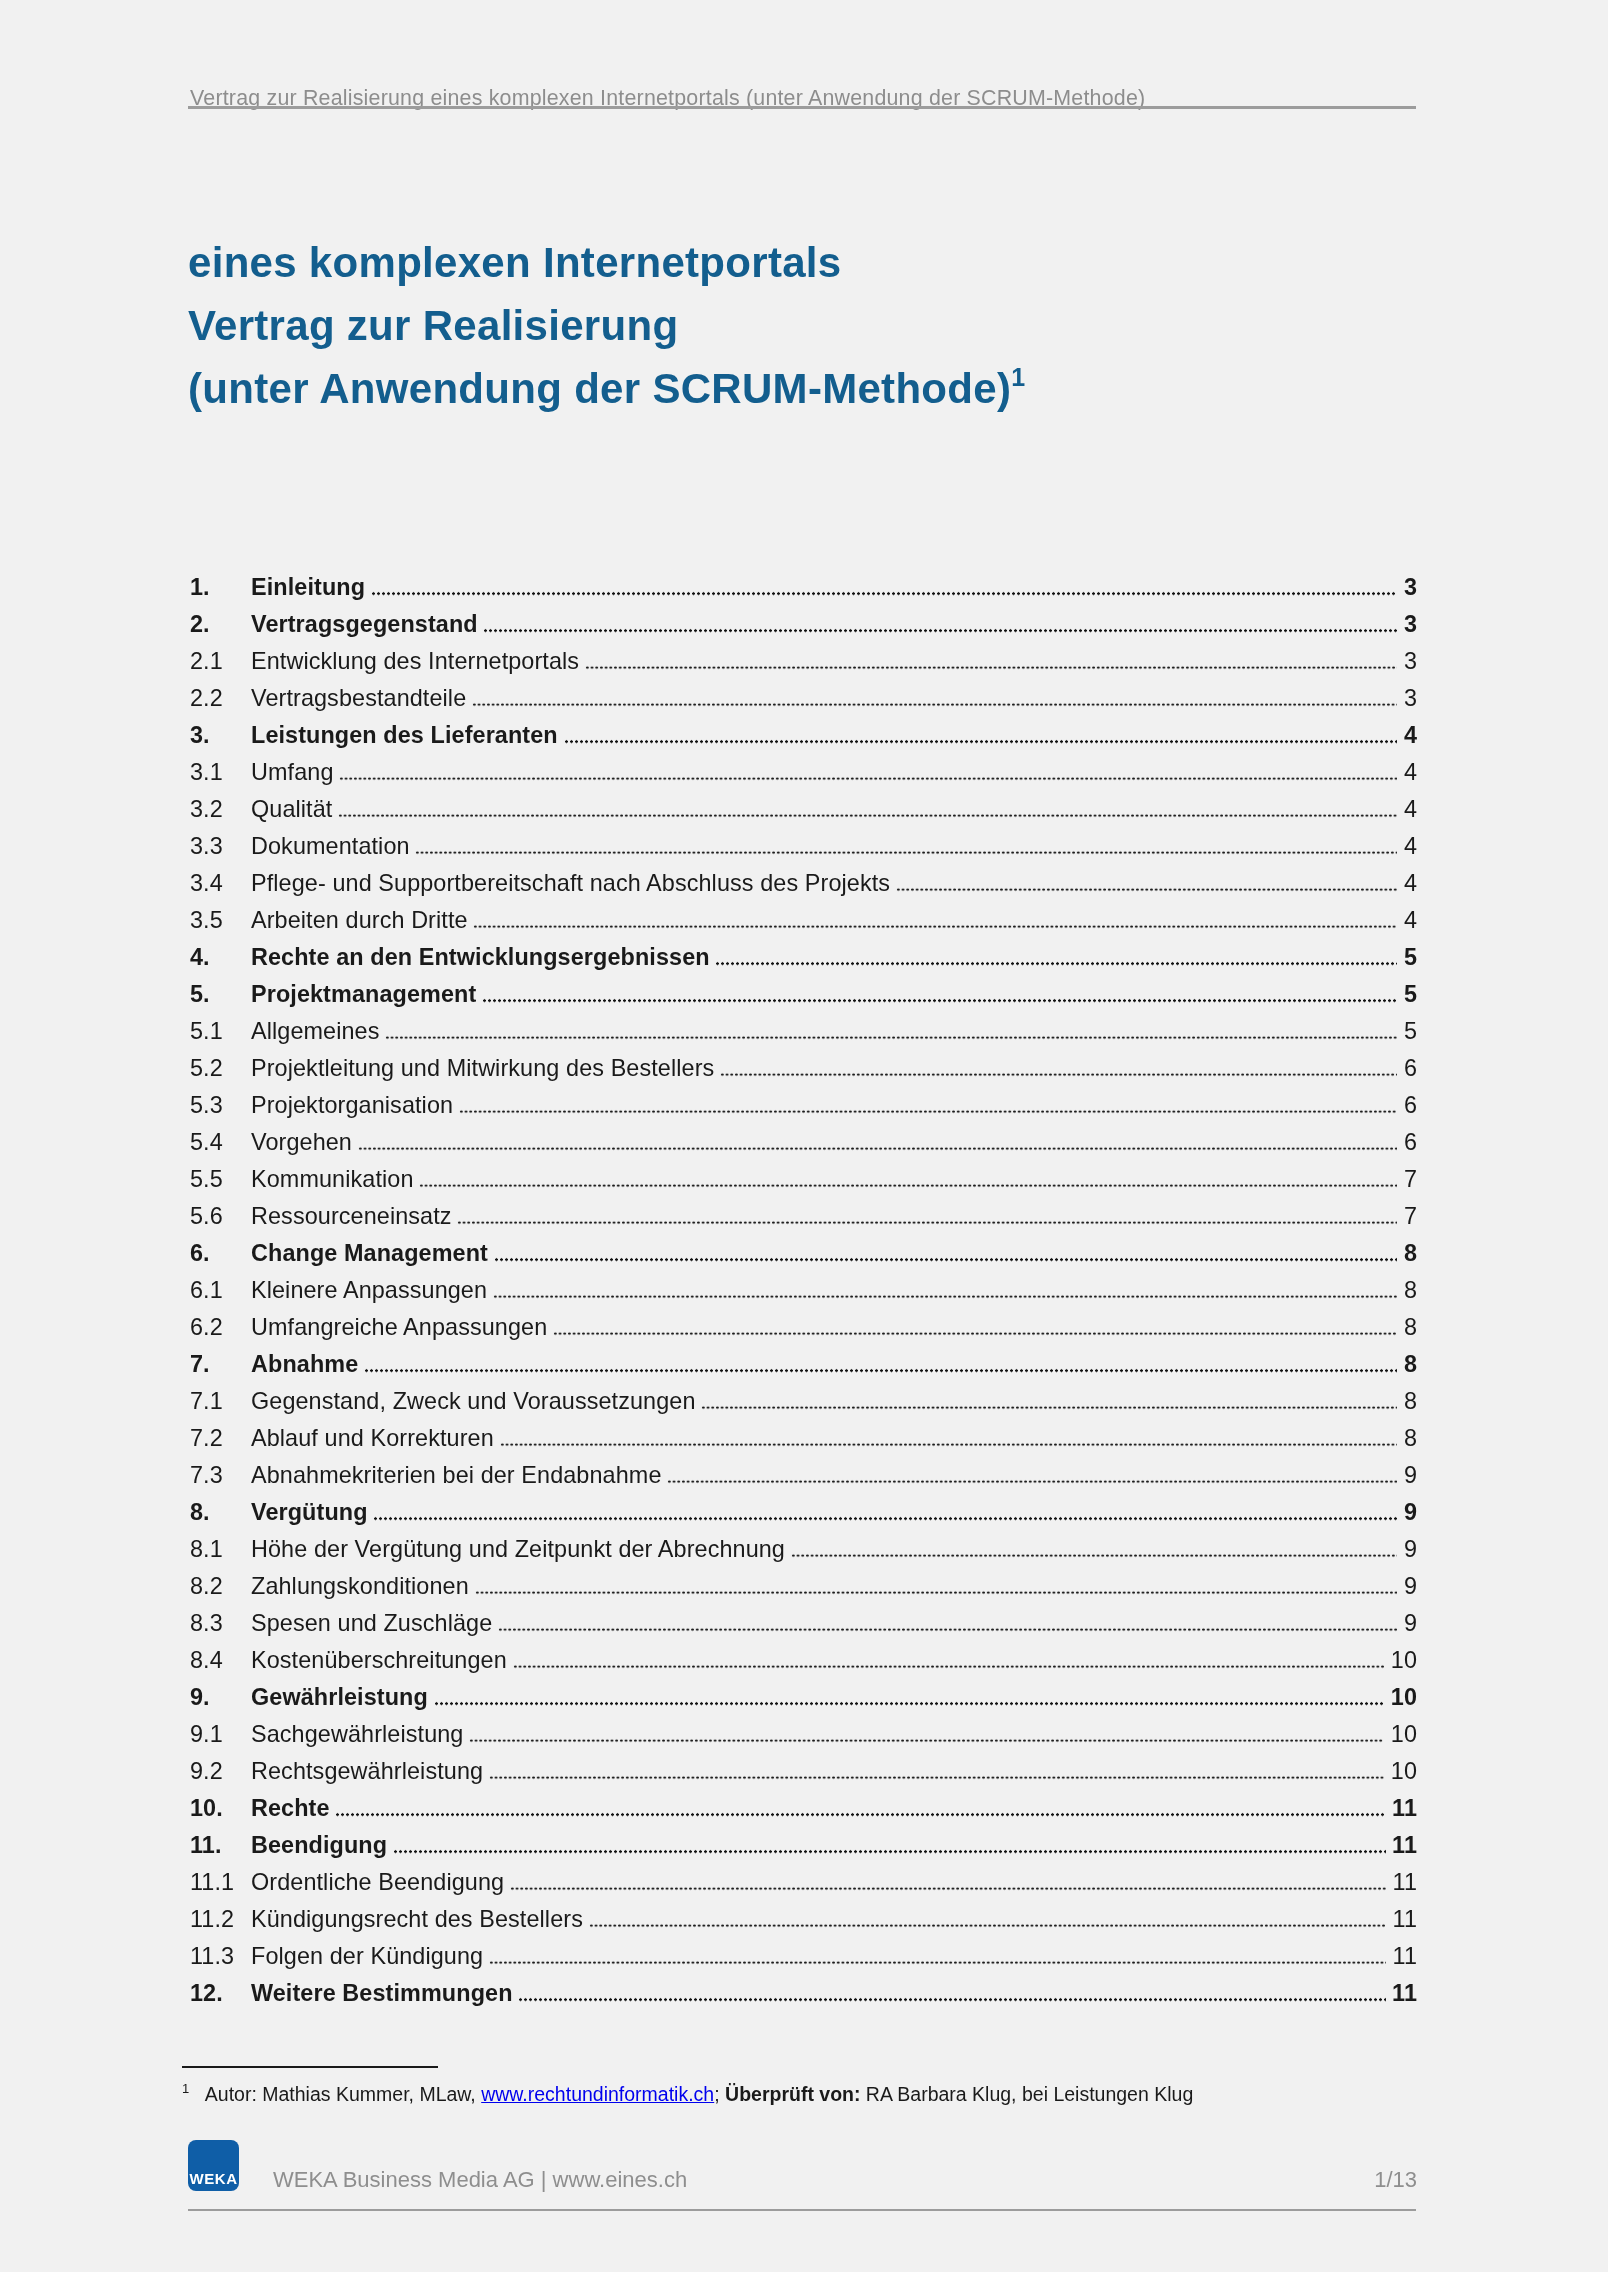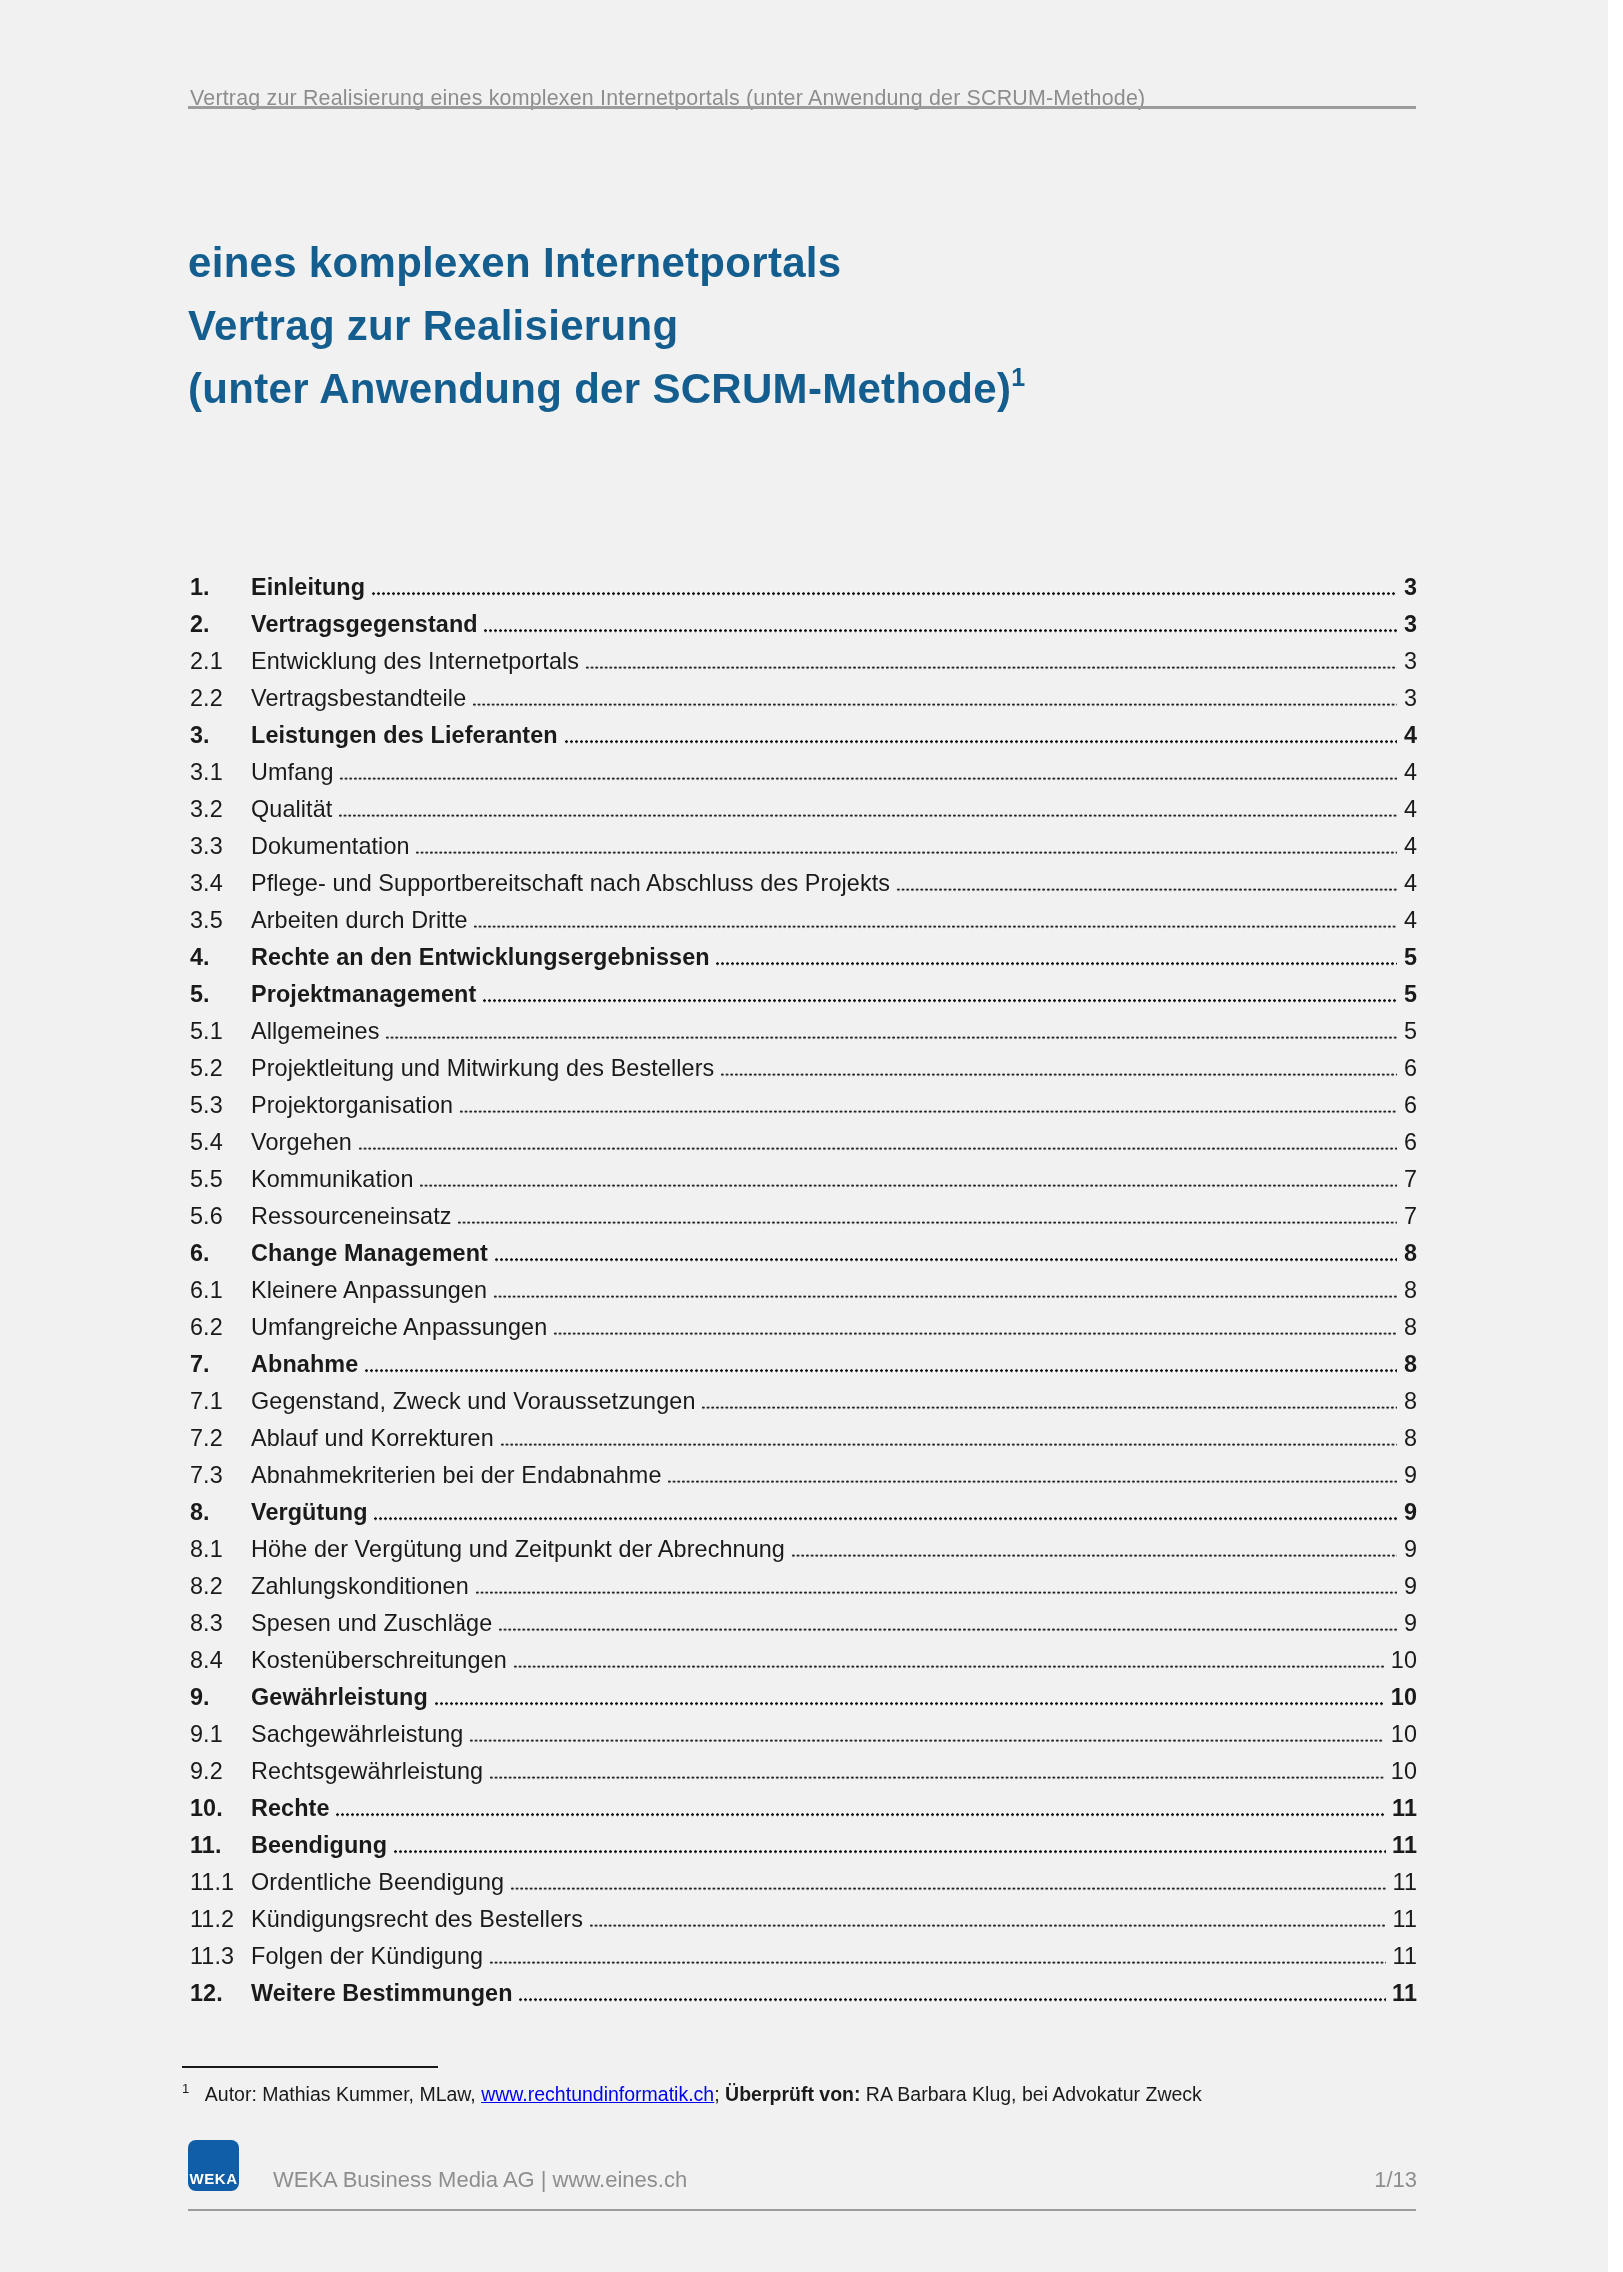--- a/index.html
+++ b/index.html
@@ -441,21 +441,21 @@
     <div class="toc-row bold">
       <span class="num">12.</span>
       <span class="label">Weitere Bestimmungen</span>
       <span class="leader"></span>
       <span class="pagenum">11</span>
     </div>
   </div>
 
   <div class="footnote-sep"></div>
   <div class="footnote">
-    <sup class="fn-marker">1</sup><span>Autor: Mathias Kummer, MLaw, </span><a class="fn-link" href="#">www.rechtundinformatik.ch</a><span>; </span><span class="fn-bold">Überprüft von:</span><span> RA Barbara Klug, bei Advokatur Zweck</span>
+    <sup class="fn-marker">1</sup><span>Autor: Mathias Kummer, MLaw, </span><a class="fn-link" href="#">www.rechtundinformatik.ch</a><span>; </span><span class="fn-bold">Überprüft von:</span><span> RA Barbara Klug, bei Leistungen Klug</span>
   </div>
 
   <div class="footer-logo">
     <span>WEKA</span>
   </div>
   <div class="footer-company">WEKA Business Media AG | www.eines.ch</div>
   <div class="footer-page">1/13</div>
   <div class="footer-rule"></div>
 
 </div>

